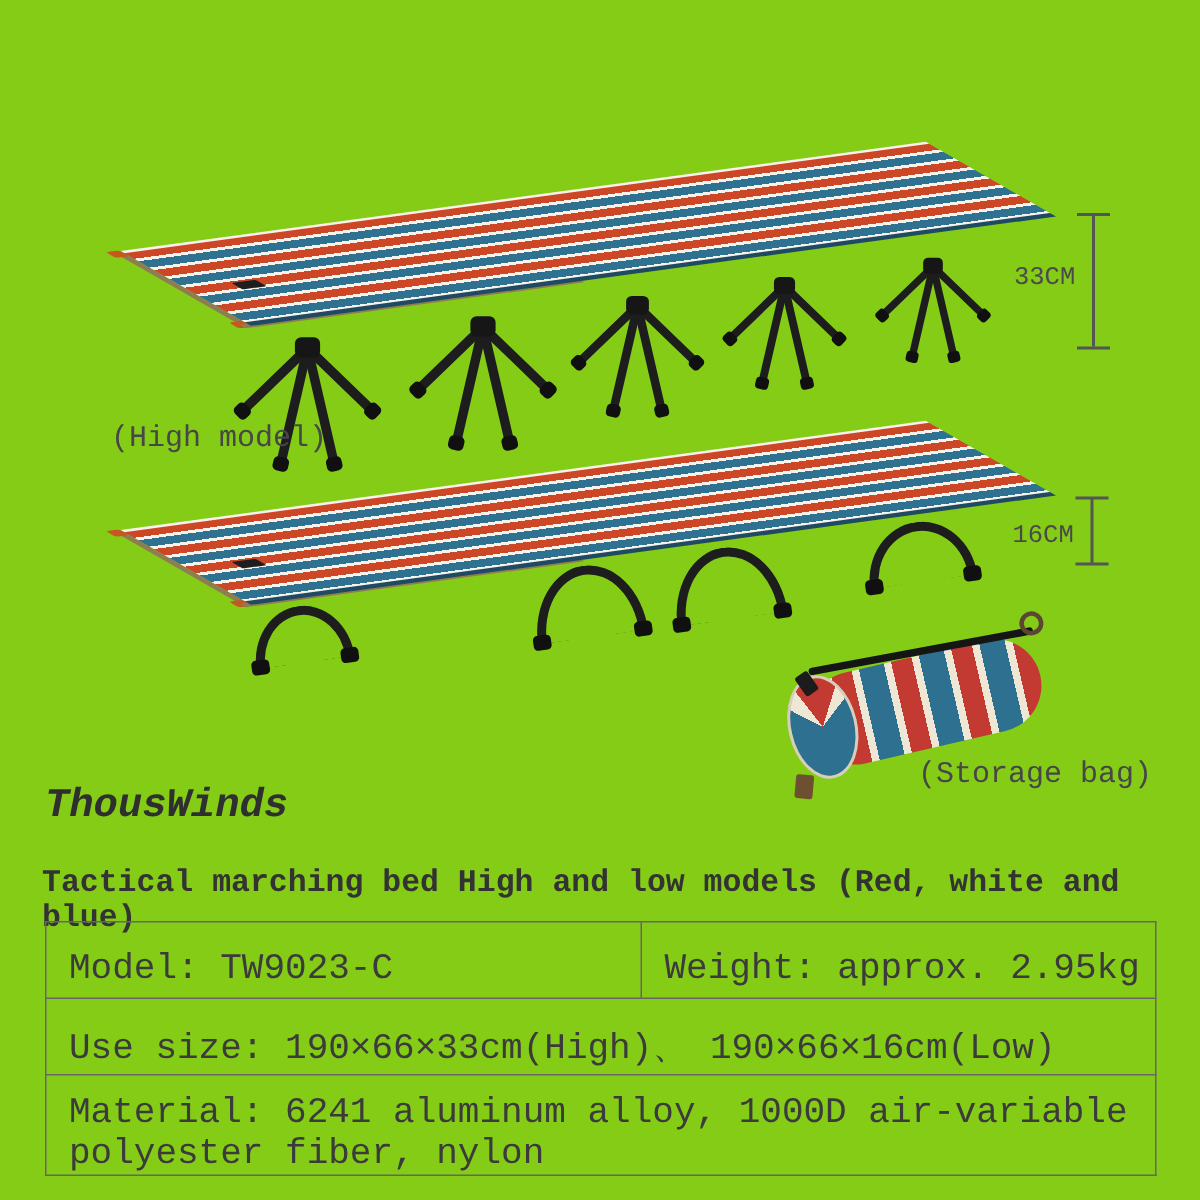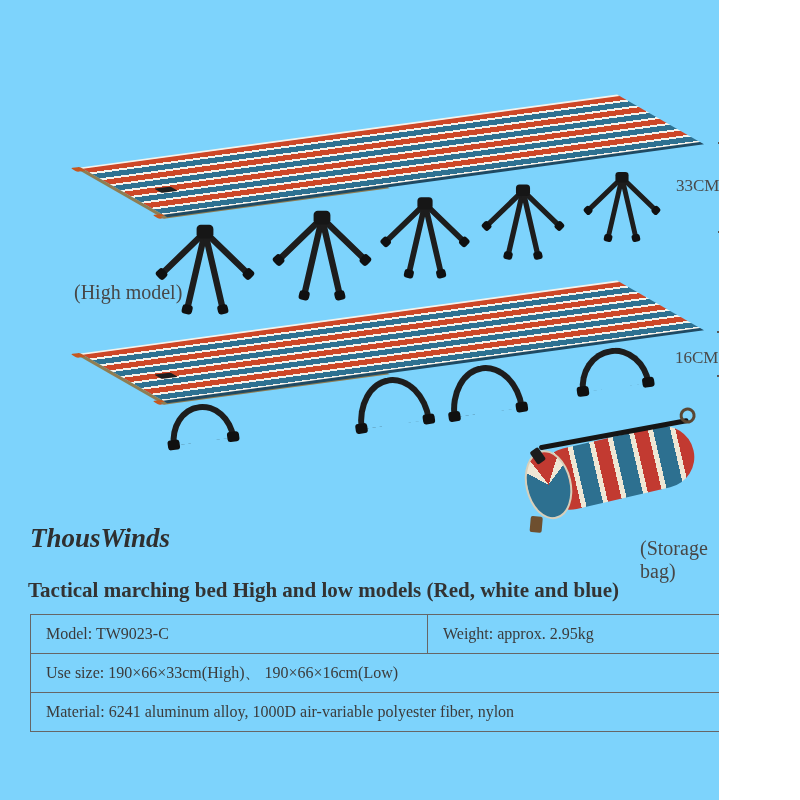--- a/index.html
+++ b/index.html
@@ -1,17 +1,17 @@
 <!DOCTYPE html>
 <html style="--stripe-red: #cd4727; --stripe-blue: #2e7191; --stripe-white: #f6f3ec; --rail-tan: #8f7d52; --frame-black: #1d1d1d; --bag-red: #c23a31; --bag-blue: #2d7090; --bag-cream: #efe7d5; --dim-line: #555555; --table-border: #666666;"><head>
 <meta charset="utf-8">
 <style>
   html,body{margin:0;padding:0;background:#fff;}
-  #stage{position:relative;width:719px;height:800px;background:#7dd3fc;overflow:hidden;
-         font-family:Liberation Serif, serif;color:#3a3a3a;}
+  #stage{position:relative;width:800px;height:800px;background:#84cc16;overflow:hidden;
+         font-family:Liberation Mono, monospace;color:#3a3a3a;}
   
   .fabric{position:absolute;width:540px;height:100px;transform-origin:0 0;
           transform:matrix(0.994,-0.135,0.82,0.47,0,0);
           background:repeating-linear-gradient(180deg,
             var(--stripe-red,#cd4727) 0px, var(--stripe-red,#cd4727) 9px,
             var(--stripe-white,#f6f3ec) 9px, var(--stripe-white,#f6f3ec) 12.5px,
             var(--stripe-blue,#2e7191) 12.5px, var(--stripe-blue,#2e7191) 21.5px,
             var(--stripe-white,#f6f3ec) 21.5px, var(--stripe-white,#f6f3ec) 25px);
           border-left:5px solid var(--rail-tan,#8f7d52);}
   .fabric::before{content:"";position:absolute;left:0;top:-2px;width:100%;height:3px;
@@ -66,22 +66,22 @@
   .bag-pull{position:absolute;left:26px;top:14px;width:10px;height:15px;background:#1c1c1c;
         border-radius:2px;transform:rotate(-22deg);}
   .bag-loop{position:absolute;right:6px;top:8px;width:10px;height:10px;border:3px solid #5a4632;
         border-radius:50%;}
   .bag-tag{position:absolute;left:8px;top:80px;width:12px;height:16px;background:#6e4f2f;
         border-radius:2px;transform:rotate(18deg);}
   
   .brand{position:absolute;left:30px;top:523px;font-size:27px;font-style:italic;font-weight:600;color:#2f2f2f;}
   .subtitle{position:absolute;left:28px;top:578px;font-size:21px;font-weight:700;color:#333;}
   .spec{position:absolute;left:30px;top:614px;width:741px;border-collapse:collapse;table-layout:fixed;}
-  .spec td{border:1px solid var(--table-border,#666);height:38px;padding:0 6px 0 15px;
-        font-size:16px;color:#3b3b3b;vertical-align:middle;}
+  .spec td{border:1px solid var(--table-border,#666);height:38px;padding:12px 6px 0 15px;
+        font-size:24px;color:#3b3b3b;vertical-align:middle;}
   .spec .c1{width:375px;}
 </style>
 </head>
 <body>
 
 <div id="stage">
 
   <div>
 
     <div class="leg" style="left:205px;top:230px;transform:scale(1.05);">
@@ -162,21 +162,21 @@
     <div class="bag-inner">
       <div class="bag-body"></div>
       <div class="bag-cap"></div>
       <div class="bag-zip"></div>
       <div class="bag-pull"></div>
       <div class="bag-loop"></div>
       <div class="bag-tag"></div>
     </div>
   </div>
 
-  <div class="caption" style="left:640px;top:505px;margin-top:32px;">(Storage bag)</div>
+  <div class="caption" style="left:612px;top:505px;">(Storage bag)</div>
 
   <div class="brand">ThousWinds</div>
   <div class="subtitle">Tactical marching bed High and low models (Red, white and blue)</div>
 
   <table class="spec">
     <tbody>
         <tr>
       <td class="c1">Model: TW9023-C</td>
       <td>Weight: approx. 2.95kg</td>
     </tr>

